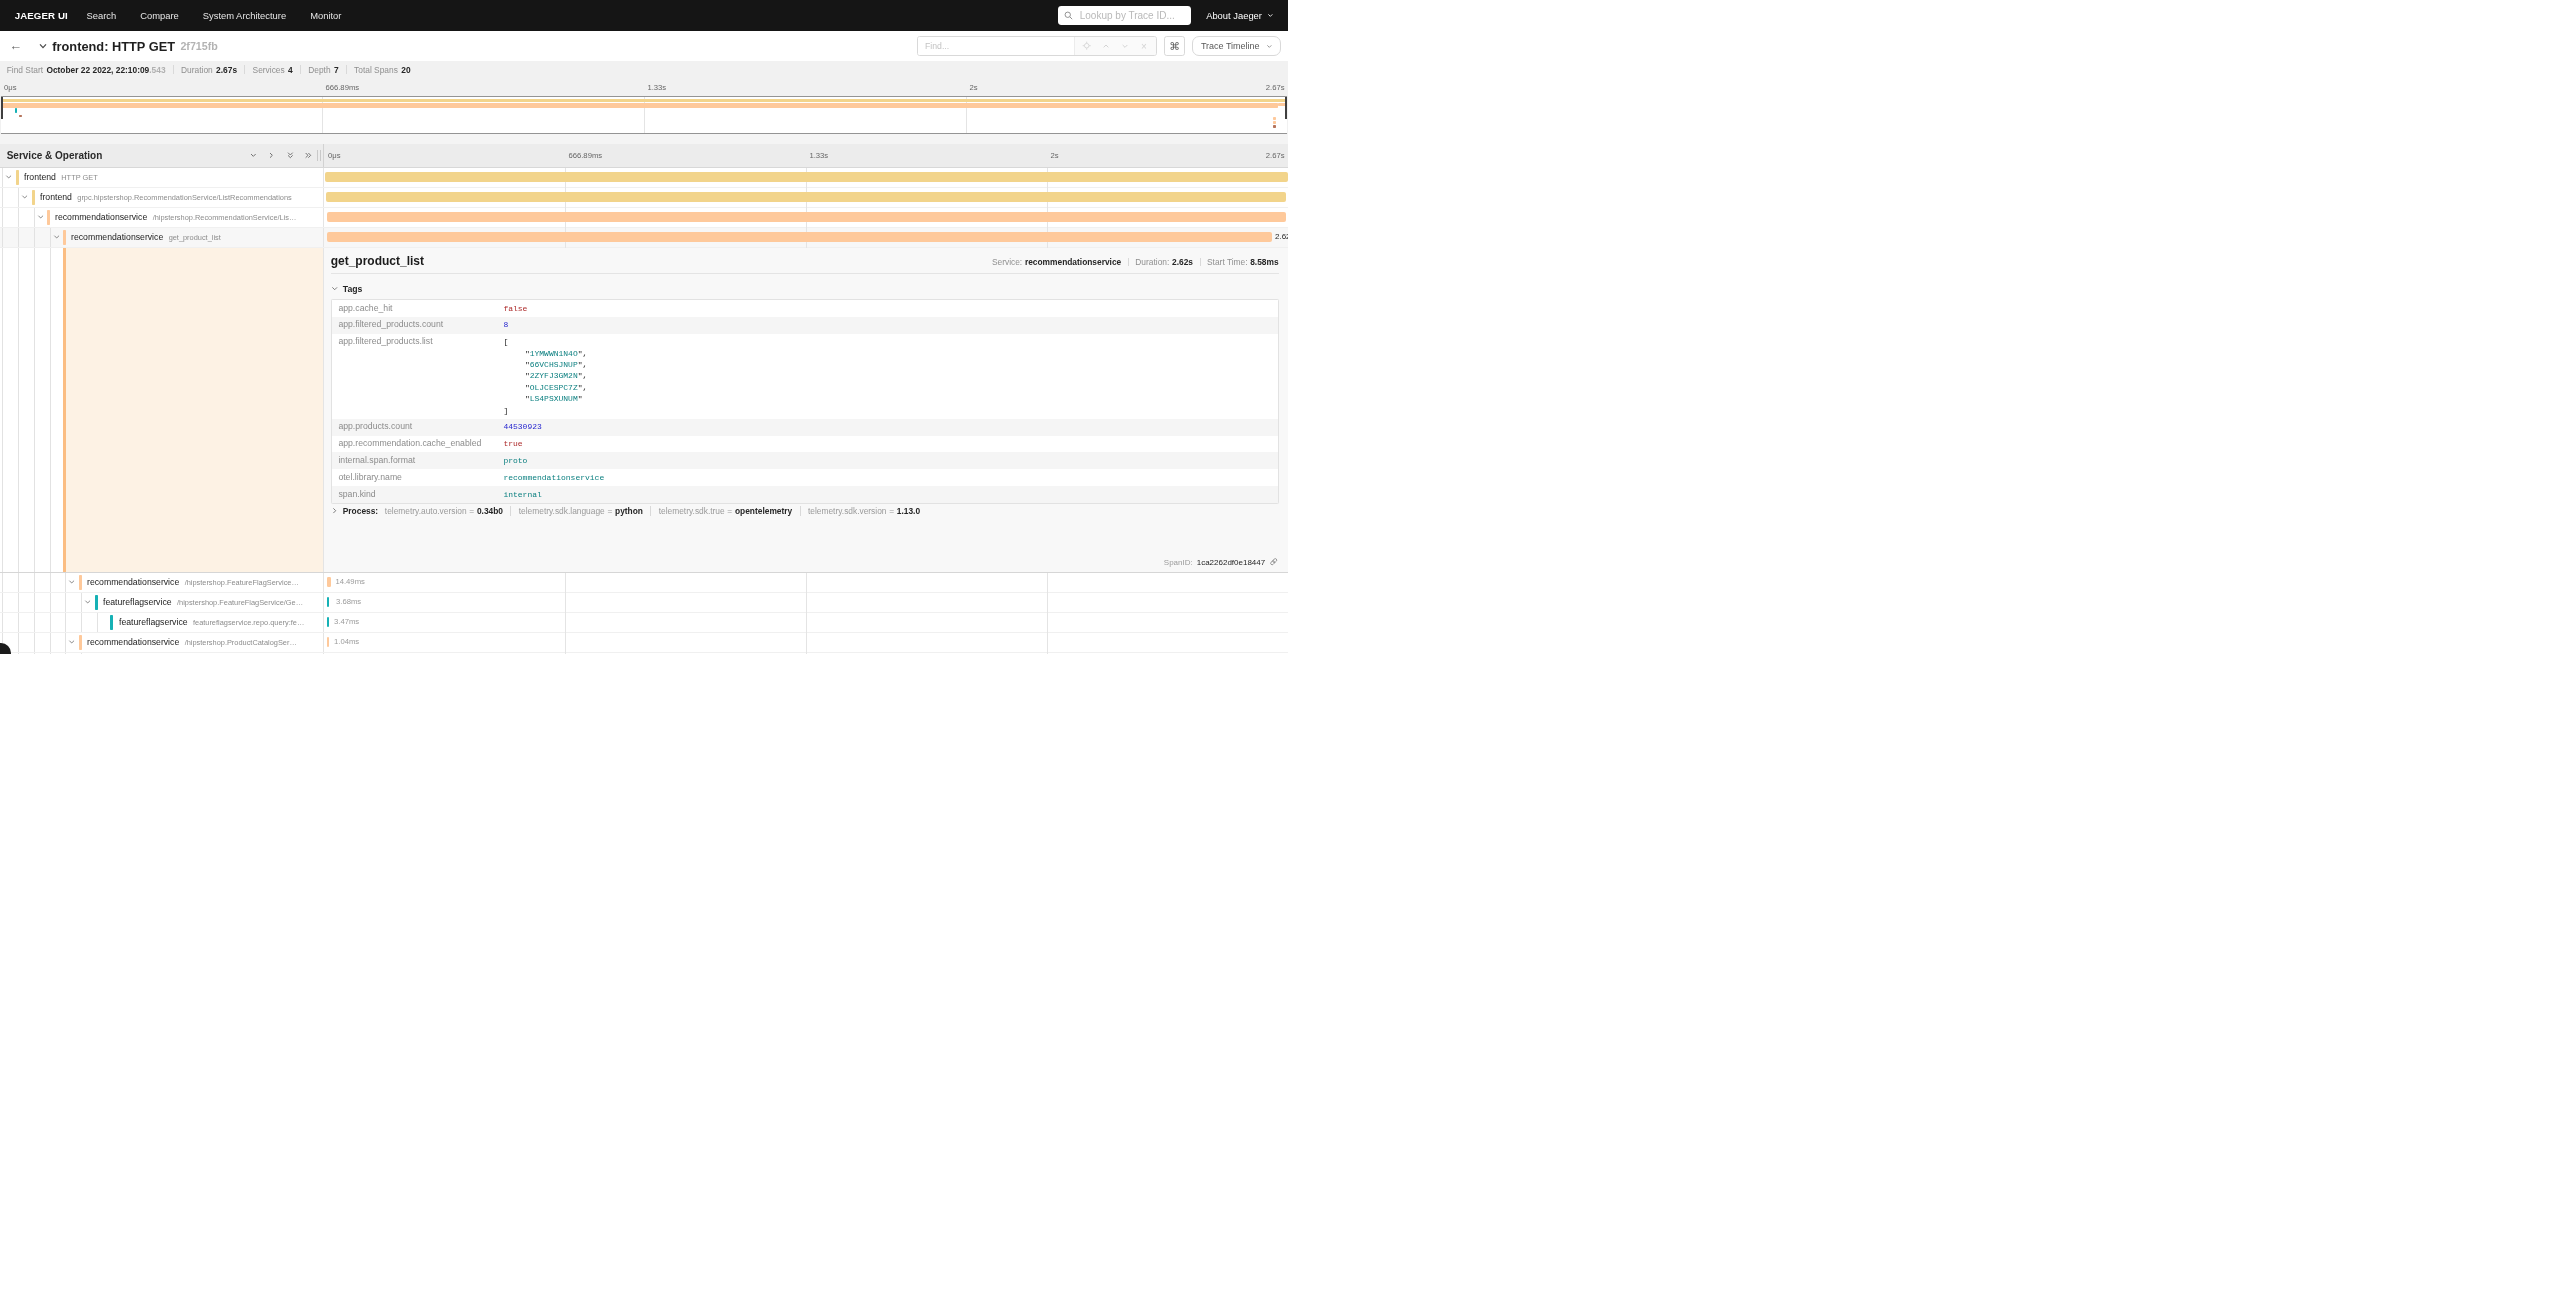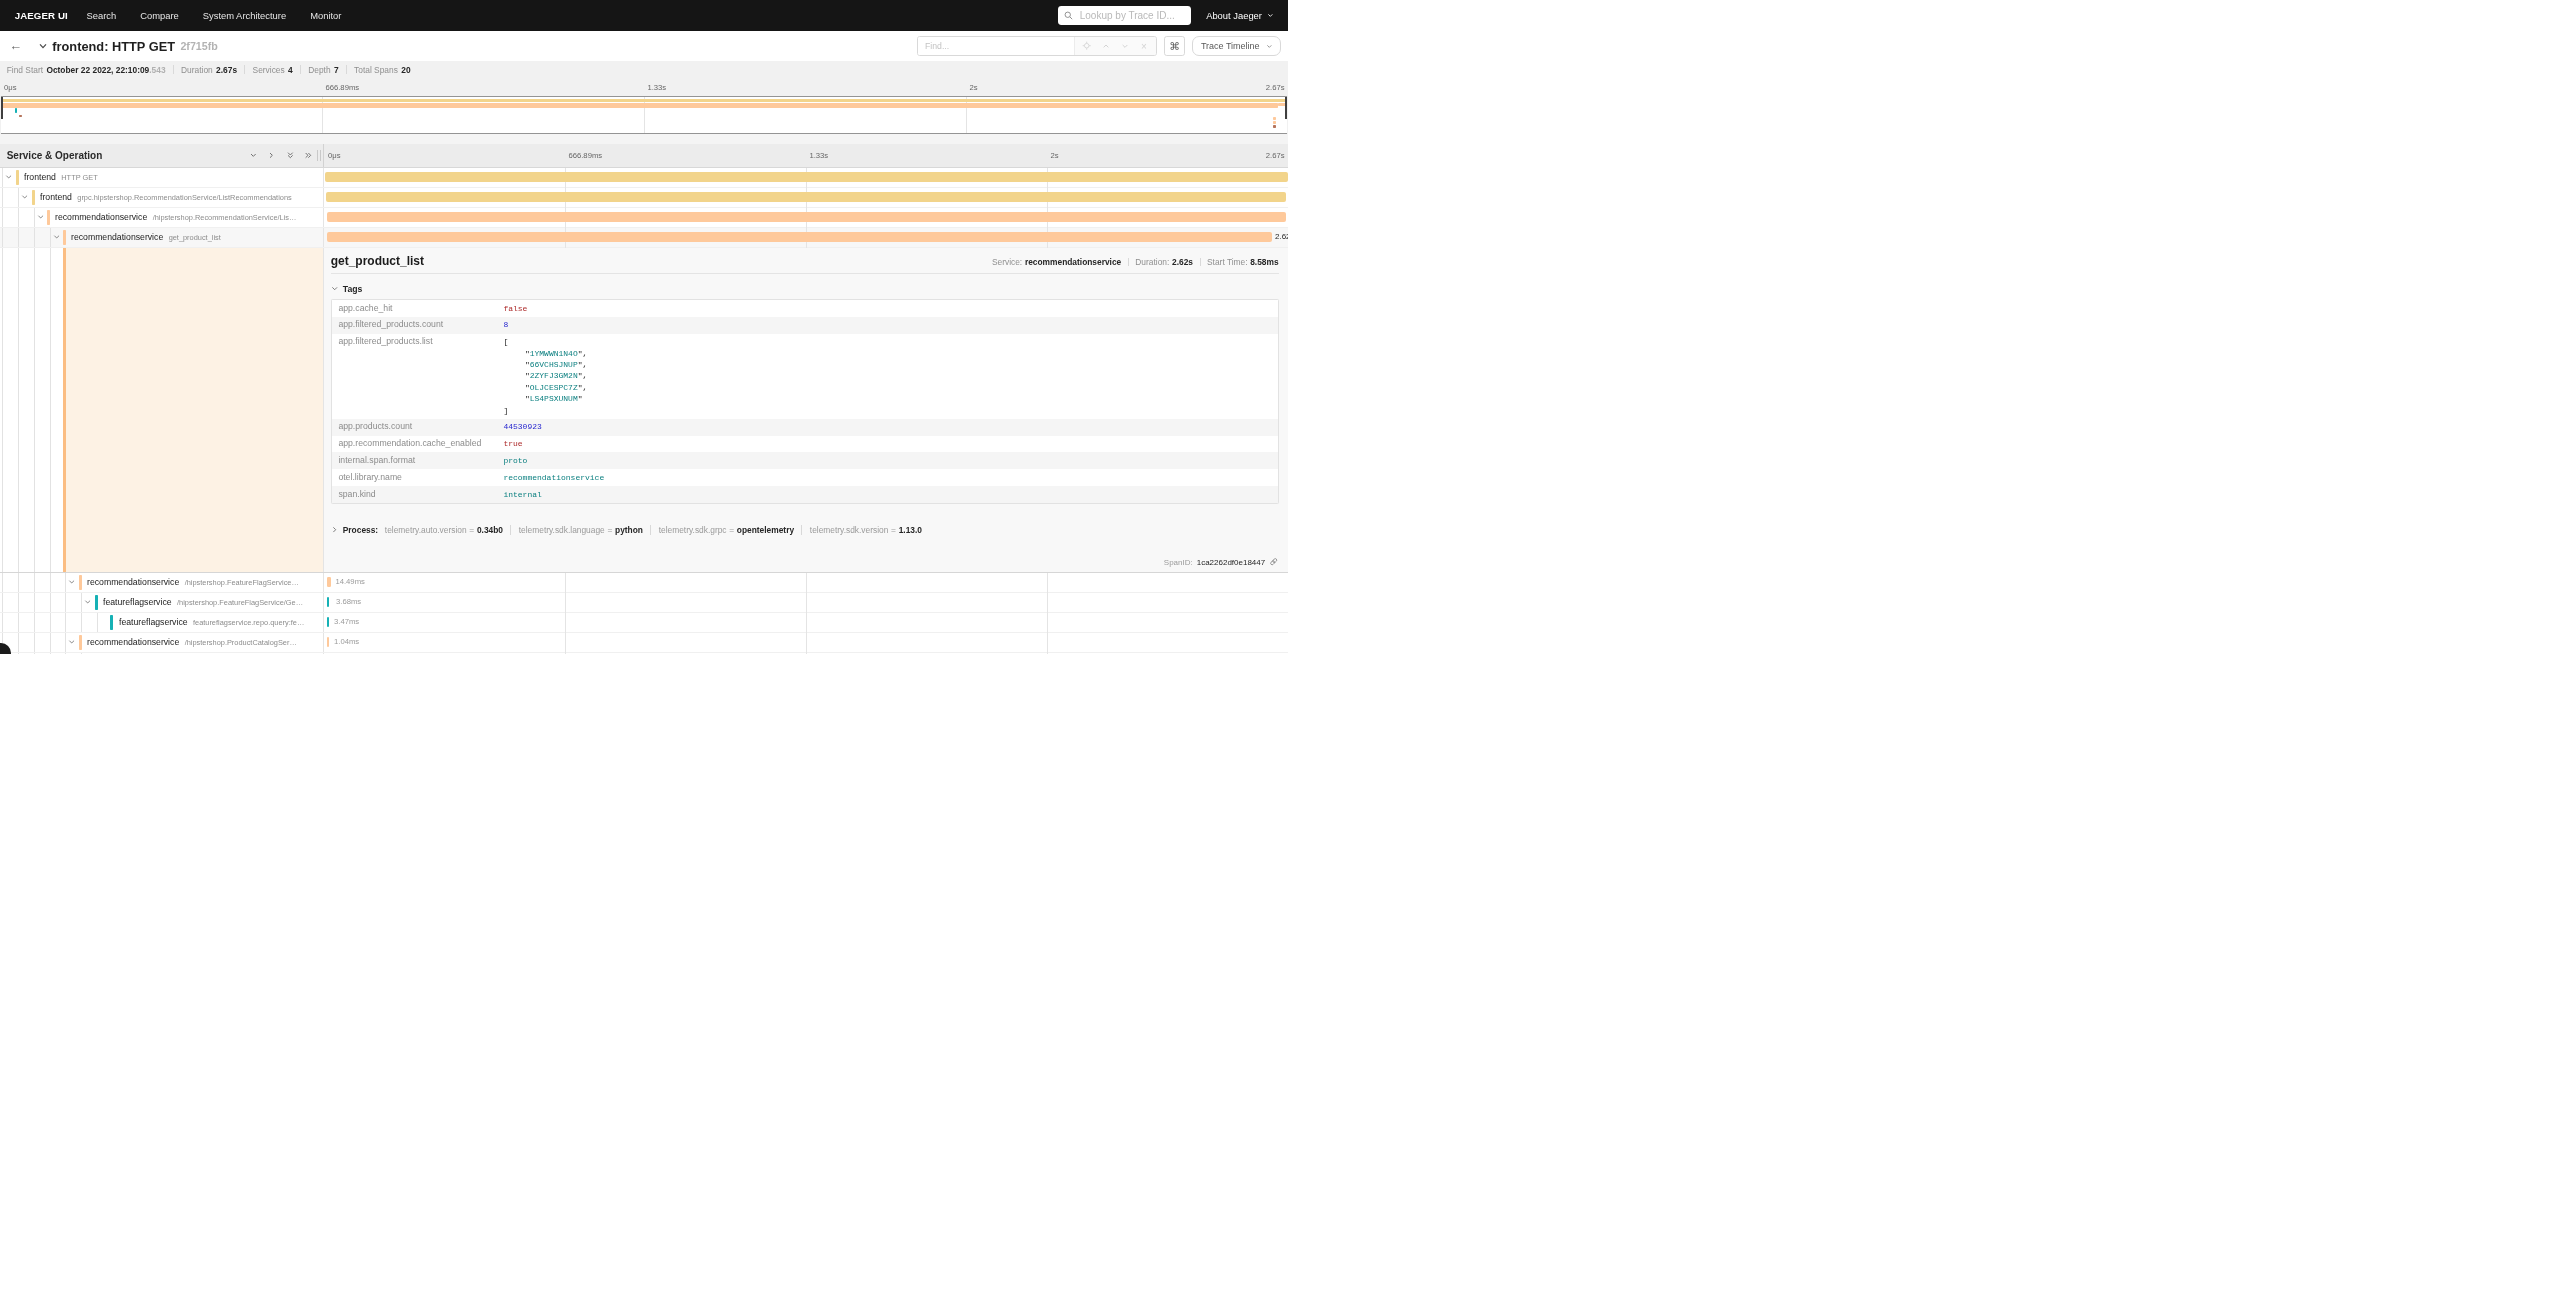--- a/index.html
+++ b/index.html
@@ -94,21 +94,21 @@
   .sect-head{display:flex;align-items:center;gap:4.7px;margin-top:10px;cursor:pointer}
   .sect-head .sh-label{font-size:8.7px;font-weight:bold;color:#262626}
   .tagtable{margin-top:5.4px;background:#fff;border:0.7px solid #e2e2e2;border-radius:1.3px}
   .tagrow{display:flex;padding:2.7px 6.7px;box-sizing:border-box;line-height:11.4px}
   .tagrow:nth-child(even){background:#f5f5f5}
   .tagkey{width:165px;flex:none;font-size:8.7px;color:#8c8c8c}
   .tagval{font-family:"Liberation Mono",monospace;font-size:8px;color:#262626}
   .tv-str{color:#0d8081}.tv-num{color:#2727cf}.tv-bool{color:#ad2b2b}
   .arr-line{display:block}
   .arr-item{padding-left:21.5px}
-  .proc{display:flex;align-items:center;margin-top:21px;font-size:8.4px;flex-wrap:nowrap}
+  .proc{display:flex;align-items:center;margin-top:2px;font-size:8.4px;flex-wrap:nowrap}
   .proc-label{font-weight:bold;color:#262626;margin:0 6.7px 0 4.7px}
   .proc-item{display:flex;align-items:center;padding:0 7.4px;border-left:0.7px solid #d9d9d9}
   .proc-item:first-of-type{border-left:none;padding-left:0}
   .pk{color:#9a9a9a}.peq{color:#9a9a9a;margin:0 2.7px}.pv{color:#262626;font-weight:700}
   .spanid{position:absolute;right:9.4px;bottom:4.7px;display:flex;align-items:center;gap:4px;font-size:8px}
   .spanid .sl{color:#9b9b9b}.spanid .sv{color:#262626}
 
   .corner-dot{position:absolute;left:-9.4px;bottom:-9.4px;width:20px;height:20px;border-radius:50%;background:#1b1b1b;z-index:9}
 </style>
 </head>
@@ -444,21 +444,21 @@
             <span class="pk">telemetry.auto.version</span>
             <span class="peq">=</span>
             <span class="pv">0.34b0</span>
           </div>
           <div class="proc-item">
             <span class="pk">telemetry.sdk.language</span>
             <span class="peq">=</span>
             <span class="pv">python</span>
           </div>
           <div class="proc-item">
-            <span class="pk">telemetry.sdk.grpc</span>
+            <span class="pk">telemetry.sdk.true</span>
             <span class="peq">=</span>
             <span class="pv">opentelemetry</span>
           </div>
           <div class="proc-item">
             <span class="pk">telemetry.sdk.version</span>
             <span class="peq">=</span>
             <span class="pv">1.13.0</span>
           </div>
         </div>
     </div>

